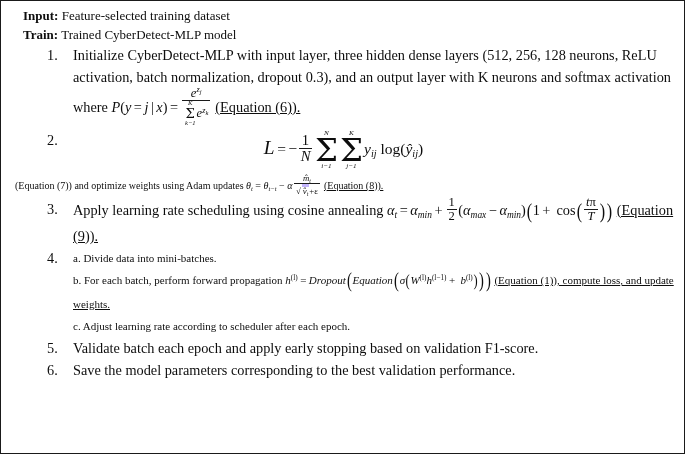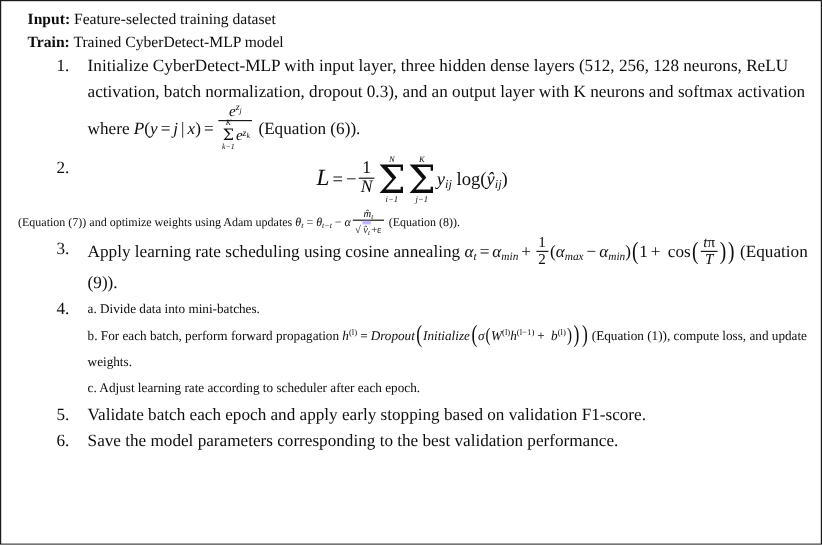--- a/index.html
+++ b/index.html
@@ -154,21 +154,21 @@
   }
   .pmid {
     font-style: normal;
     font-size: 1.45em;
     display: inline-block;
     transform: scaleX(0.78);
     vertical-align: middle;
     position: relative;
     top: -0.04em;
   }
-  .eqref { font-style: normal; }
+  .eqref { font-style: normal; text-decoration: underline; }
   .big-l { font-size: 1.25em; }
 </style>
 </head>
 <body>
 
 <div id="algo-box">
 
   <div class="io-line">
     <span class="lbl">Input:</span>
     <span>Feature-selected training dataset</span>
@@ -219,21 +219,21 @@
     </li>
 
     <div class="sub">
       <span>a.</span>
       <span>Divide data into mini-batches.</span>
     </div>
 
     <div class="sub">
       <span>b.</span>
       <span>For each batch, perform forward propagation</span>
-      <span class="m"><span class="m">h</span><sup class="rm">(l)</sup><span class="op">=</span><span class="m">Dropout</span><span class="pbig">(</span><span class="m">Initialize</span><span class="pbig">(</span><span class="m">σ</span><span class="pmid">(</span><span class="m">W</span><sup class="rm">(l)</sup><span class="m">h</span><sup class="rm">(l−1)</sup><span class="op">+</span></span>
+      <span class="m"><span class="m">h</span><sup class="rm">(l)</sup><span class="op">=</span><span class="m">Dropout</span><span class="pbig">(</span><span class="m">Equation</span><span class="pbig">(</span><span class="m">σ</span><span class="pmid">(</span><span class="m">W</span><sup class="rm">(l)</sup><span class="m">h</span><sup class="rm">(l−1)</sup><span class="op">+</span></span>
       <span class="m"><span class="m">b</span><sup class="rm">(l)</sup><span class="pmid">)</span><span class="pbig">)</span><span class="pbig">)</span></span>
       <span class="eqref">(Equation (1)), compute loss, and update weights.</span>
     </div>
 
     <div class="sub">
       <span>c.</span>
       <span>Adjust learning rate according to scheduler after each epoch.</span>
     </div>
 
     <li class="step">

